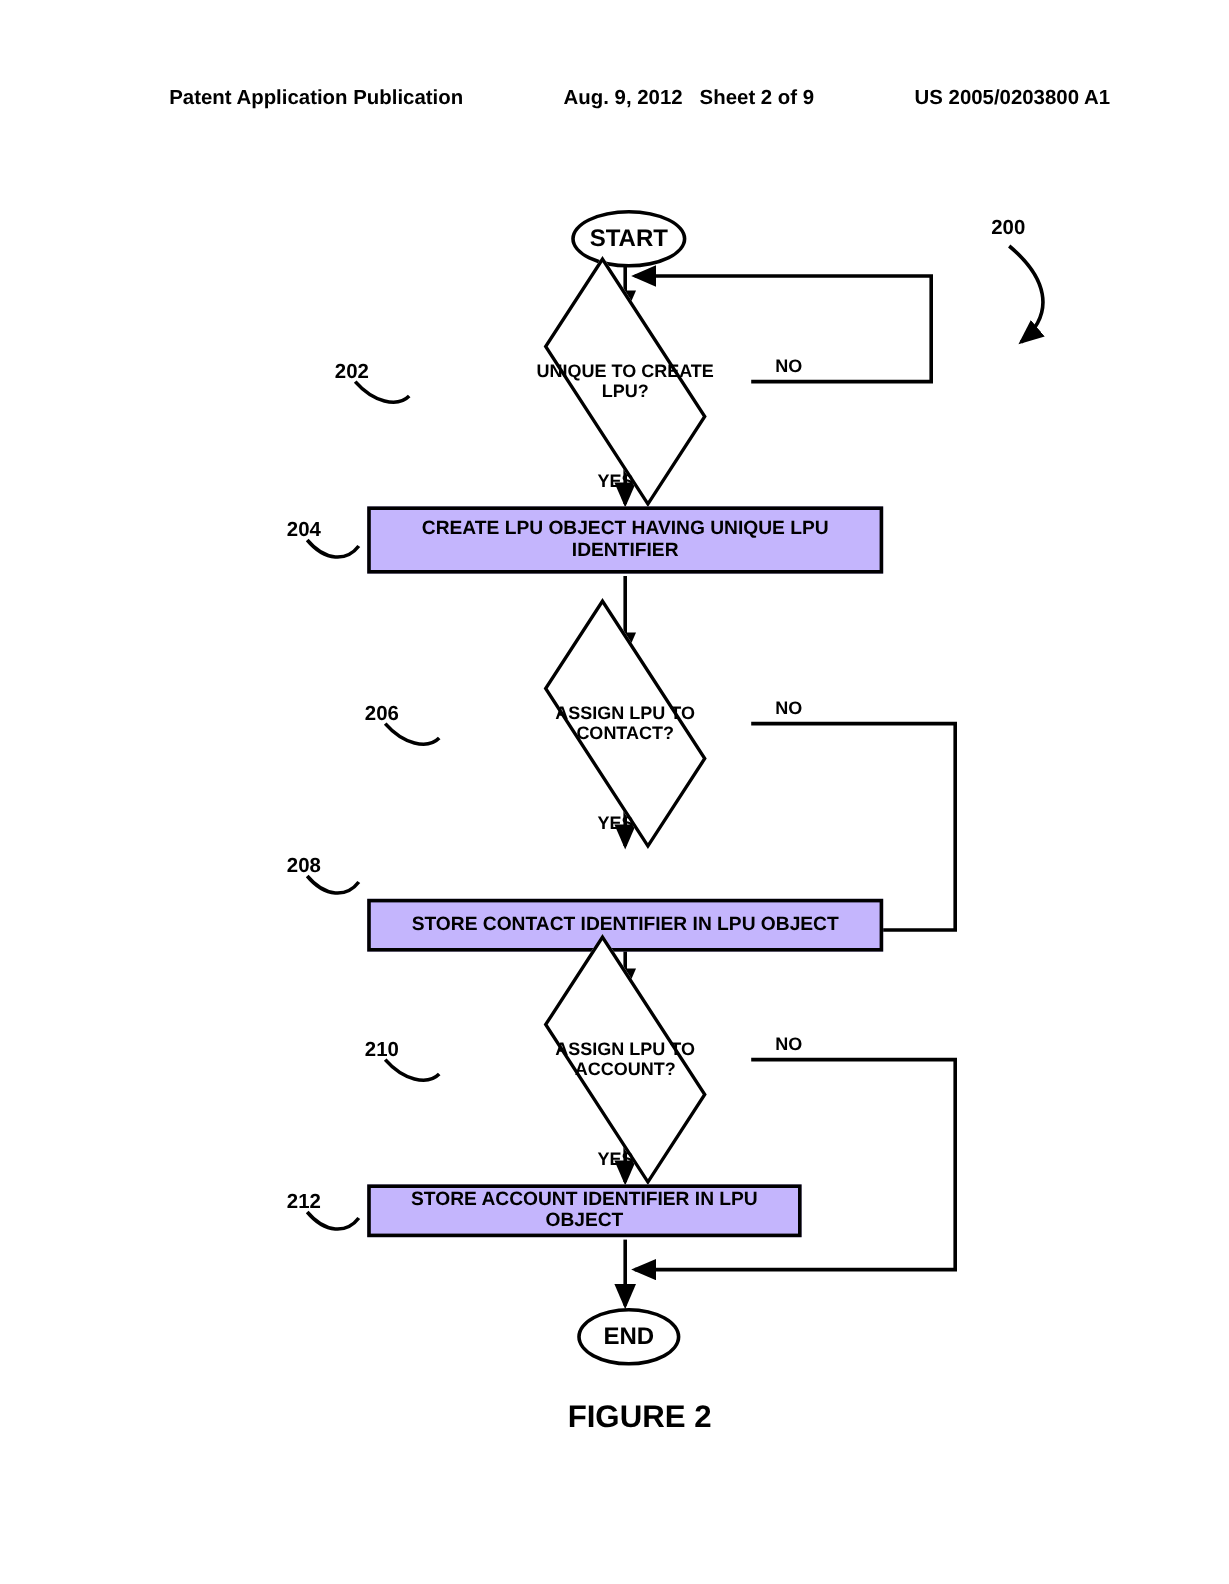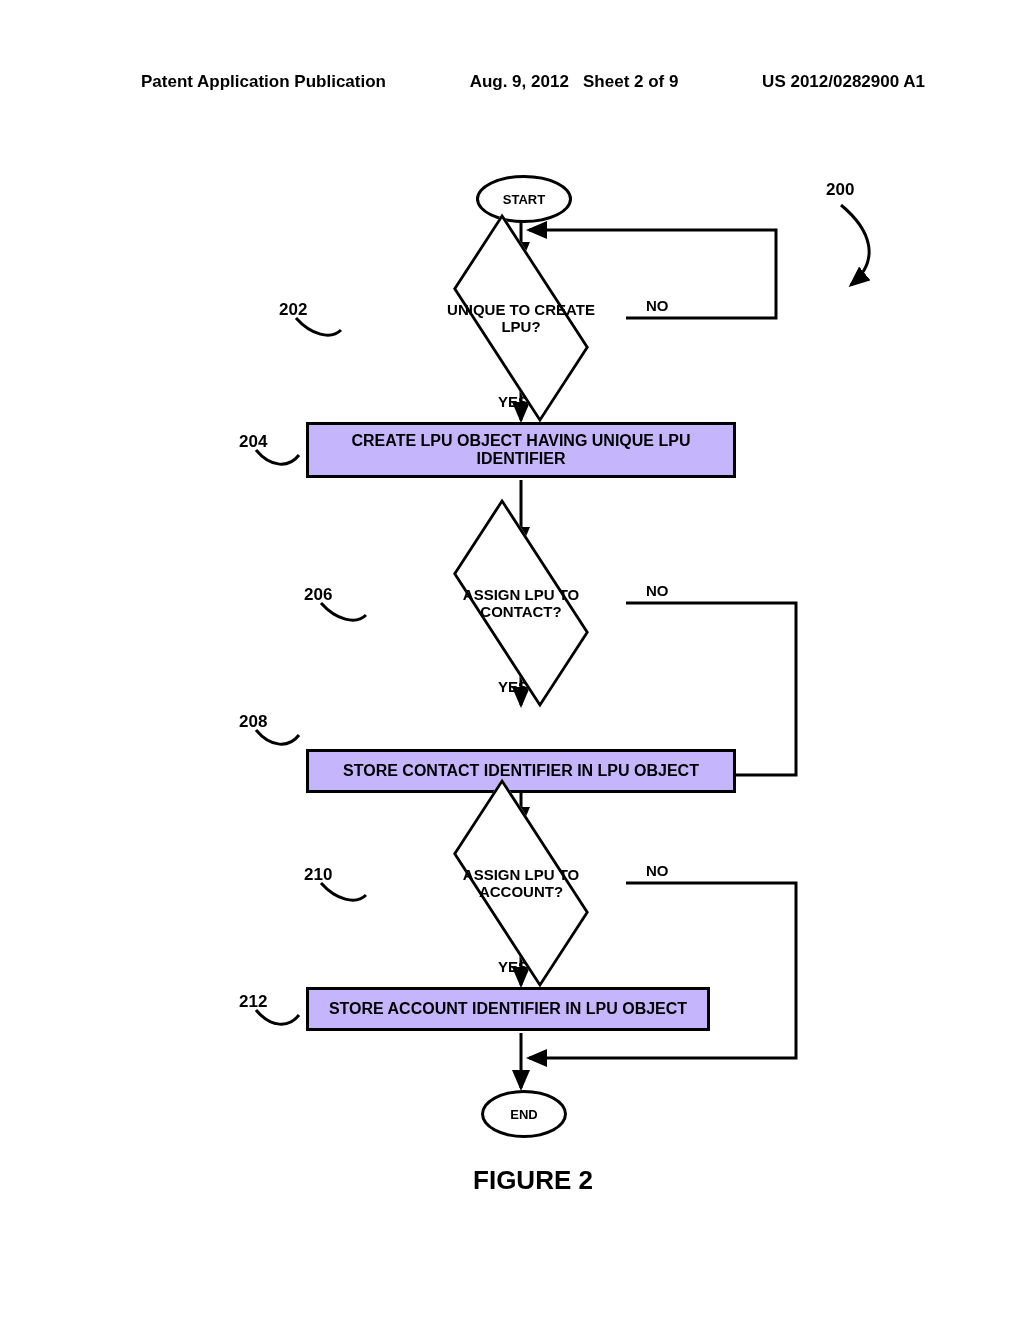--- a/index.html
+++ b/index.html
@@ -31,21 +31,21 @@
   }
   .terminal {
     position: absolute;
     border: 3px solid #000;
     border-radius: 50%;
     font-weight: bold;
     text-align: right;
     display: flex;
     align-items: center;
     justify-content: center;
-    font-size: 13px;
+    font-size: 20px;
     background: #fff;
   }
   .process {
     position: absolute;
     border: 3px solid #000;
     font-weight: bold;
     text-align: center;
     display: flex;
     align-items: center;
     justify-content: center;
@@ -121,21 +121,21 @@
 <body>
 
 <div class="page">
 
   <div class="header">
     <span>Patent Application Publication</span>
     <span>
       <span>Aug. 9, 2012</span>&nbsp;&nbsp;
       <span>Sheet 2 of 9</span>
     </span>
-    <span>US 2012/0282900 A1</span>
+    <span>US 2005/0203800 A1</span>
   </div>
 
   <svg class="connector">
     <defs>
       <marker id="ah" markerWidth="10" markerHeight="10" refX="6" refY="3" orient="auto">
         <path d="M0,0 L7,3 L0,6 Z" class="arrowhead"></path>
       </marker>
     </defs>
 
     <line x1="500" y1="218" x2="500" y2="260" marker-end="url(#ah)"></line>
@@ -200,21 +200,21 @@
 
   <div class="diamond" style="left:395px; top:825px;">
     <div class="shape"></div>
     <div class="dtext">
         <span style="max-width:150px;">ASSIGN LPU TO ACCOUNT?</span>
       </div>
   </div>
   <div class="label" style="left:477px; top:958px;">YES</div>
   <div class="label" style="left:625px; top:862px;">NO</div>
 
-  <div class="process" style="left:285px; top:987px; width:404px; height:44px;">
+  <div class="process" style="left:285px; top:987px; width:362px; height:44px;">
     <span>STORE ACCOUNT IDENTIFIER IN LPU OBJECT</span>
   </div>
 
   <div class="terminal" style="left:460px; top:1090px; width:80px; height:42px;">
     <span>END</span>
   </div>
 
   <div class="refnum" style="left:805px; top:180px;">200</div>
   <div class="refnum" style="left:258px; top:300px;">202</div>
   <div class="refnum" style="left:218px; top:432px;">204</div>

